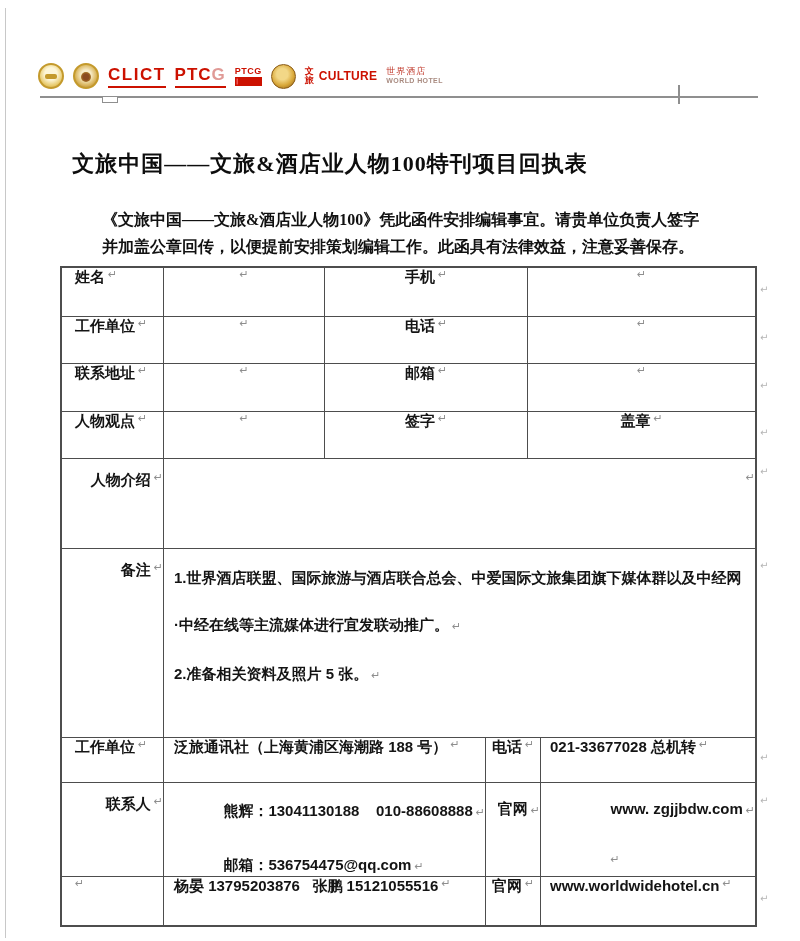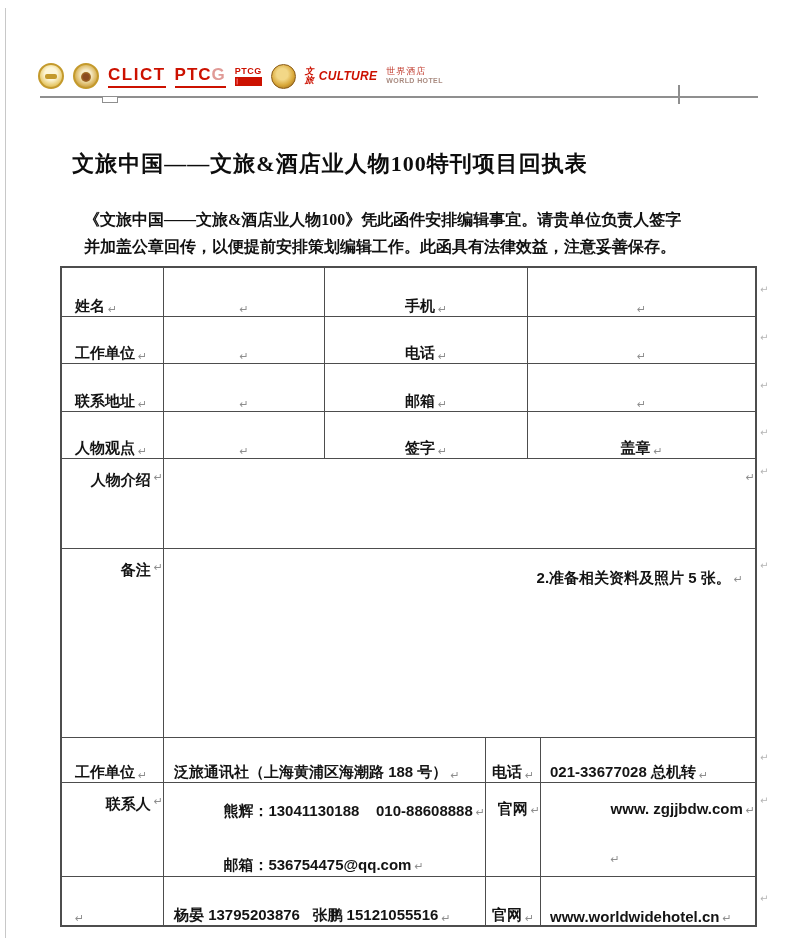--- a/index.html
+++ b/index.html
@@ -21,45 +21,45 @@
   .logo-ptcg{font-weight:bold;font-size:17px;color:#cc1100;letter-spacing:1px;
           border-bottom:2.5px solid #cc1100;padding-bottom:1px;line-height:20px;}
   .logo-ptcg .g{color:#e09a96;}
   .logo-ptcg-small{display:flex;flex-direction:column;align-items:center;line-height:10px;}
   .logo-ptcg-small .pt-top{font-weight:bold;font-size:9px;color:#cc1100;letter-spacing:.5px;}
   .logo-ptcg-small .pt-box{width:27px;height:9px;background:#cc1100;margin-top:1px;
           box-shadow:inset 0 0 0 1.5px #cc1100, inset 3px 0 0 0 #e55;}
   .coin{width:25px;height:25px;border-radius:50%;
         background:radial-gradient(circle at 45% 40%, #f2d787 0 30%, #d9a83a 60%, #7d5212 100%);
         border:1px solid #8a5a14;box-sizing:border-box;}
-  .logo-culture{display:flex;align-items:center;gap:2px;font-style:italic;}
+  .logo-culture{display:flex;align-items:center;gap:2px;}
   .cul-cn{width:12px;font-size:9px;line-height:9px;color:#cc1100;font-weight:bold;word-break:break-all;}
   .cul-en{font-size:12px;font-weight:bold;color:#cc1100;letter-spacing:.3px;}
   .logo-wh{display:flex;flex-direction:column;line-height:9px;}
   .wh-cn{font-size:9px;color:#c0392b;font-weight:normal;letter-spacing:1px;}
   .wh-en{font-size:7px;color:#a98b80;font-weight:bold;letter-spacing:.4px;}
 
   
   .header-rule{position:absolute;left:40px;top:96px;width:718px;height:2px;background:#8f8f8f;}
   .rule-notch{position:absolute;left:102px;top:97px;width:16px;height:6px;box-sizing:border-box;
           border:1.5px solid #8f8f8f;border-top:none;background:#fff;}
   .rule-tick{position:absolute;left:678px;top:85px;width:2px;height:19px;background:#8f8f8f;}
 
   
   .doc-title{position:absolute;left:0;top:149px;width:660px;text-align:center;
           font-family:"Liberation Serif",serif;font-weight:bold;font-size:22px;color:#0d0d0d;letter-spacing:1px;}
-  .doc-intro{position:absolute;left:84px;top:206px;width:630px;
+  .doc-intro{position:absolute;left:102px;top:206px;width:630px;
           font-family:"Liberation Serif",serif;font-weight:bold;font-size:16px;color:#111;line-height:27px;}
 
   
   .form-table{position:absolute;left:60px;top:266px;width:697px;box-sizing:border-box;
           border:2px solid #4d4d4d;background:#fff;}
   .tr{display:flex;box-sizing:border-box;border-bottom:1.5px solid #4d4d4d;}
   .tr:last-child{border-bottom:none;}
-  .td{box-sizing:border-box;border-right:1.5px solid #4d4d4d;display:flex;align-items:flex-end;
+  .td{box-sizing:border-box;border-right:1.5px solid #4d4d4d;display:flex;align-items:flex-start;
           font-size:15px;font-weight:bold;color:#141414;overflow:hidden;}
   .td:last-child{border-right:none;}
   .w1{width:102px;}.w2{width:161px;}.w3{width:203px;}.w4{flex:1;}
   .b1{width:102px;}.b2{width:322px;}.b3{width:55px;}.b4{flex:1;}
   .label{padding-left:13px;}
   .center{justify-content:center;padding-left:0;}
   .top{align-items:flex-start;padding-top:12px;justify-content:flex-end;}
   .content{white-space:pre-wrap;}
   .padL{padding-left:10px;}
   .padL8{padding-left:9px;}
@@ -188,20 +188,21 @@
         </div>
     </div>
 
     <div class="tr" style="height:189px;">
       <div class="td w1 label top">
           <span>备注</span>
           <span class="pm">↵</span>
         </div>
       <div class="td w4 top" style="padding-top:0;">
         <div class="remarks-body">
+          <div><span class="content">1.世界酒店联盟、国际旅游与酒店联合总会、中爱国际文旅集团旗下媒体群以及中经网·中经在线等主流媒体进行宜发联动推广。</span><span class="pm">↵</span></div>
           <div><span class="content">2.准备相关资料及照片 5 张。</span><span class="pm">↵</span></div>
         </div>
       </div>
     </div>
 
     <div class="tr" style="height:45px;">
       <div class="td b1 label">
           <span>工作单位</span>
           <span class="pm">↵</span>
         </div>

